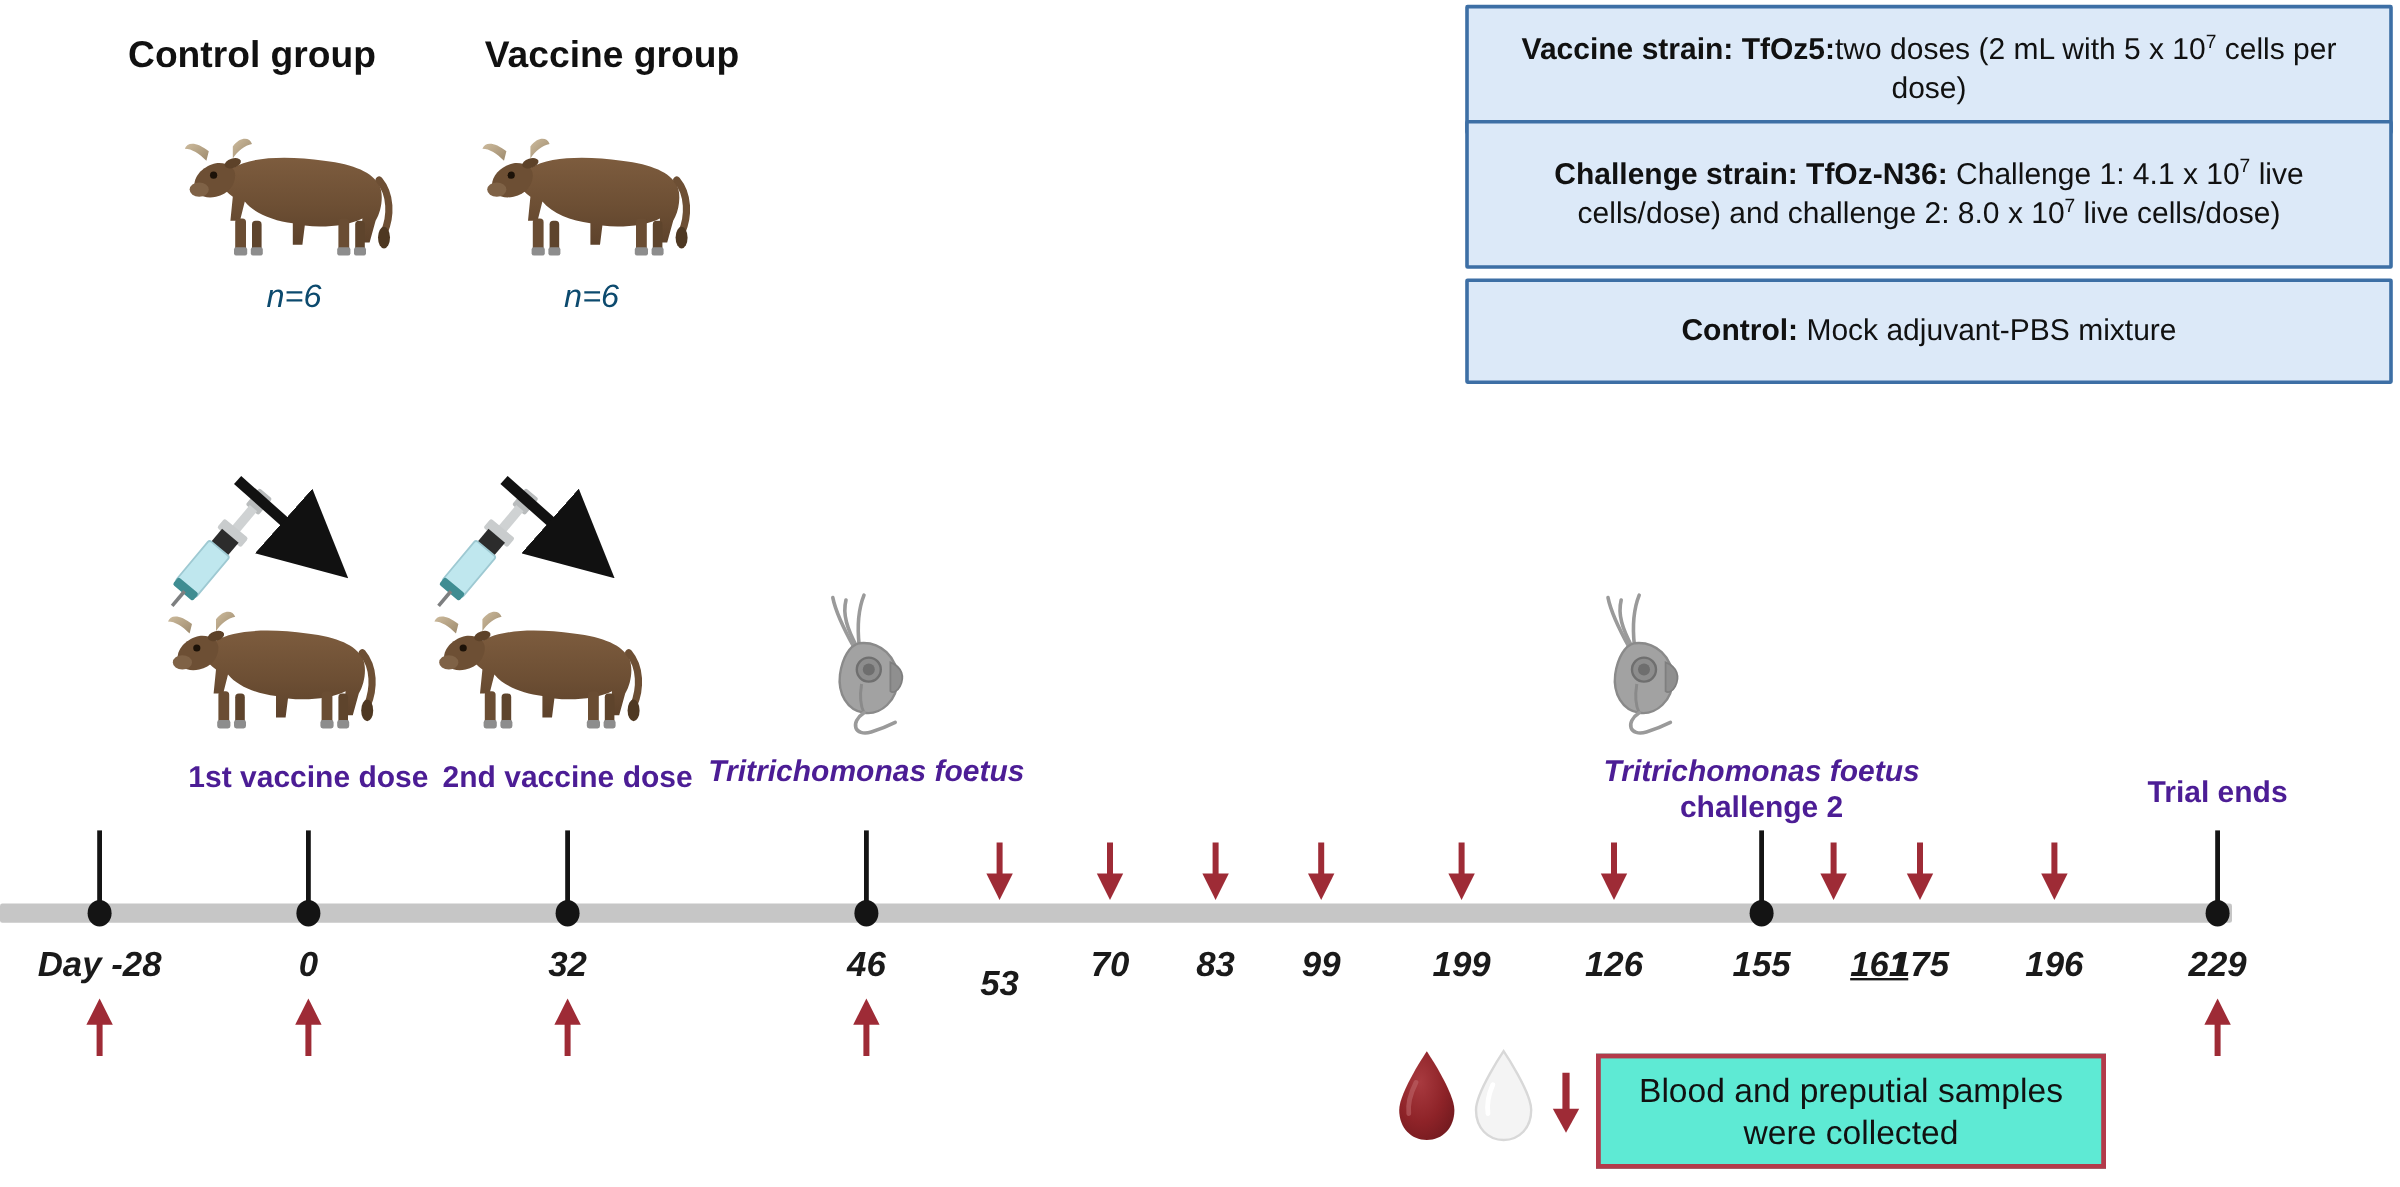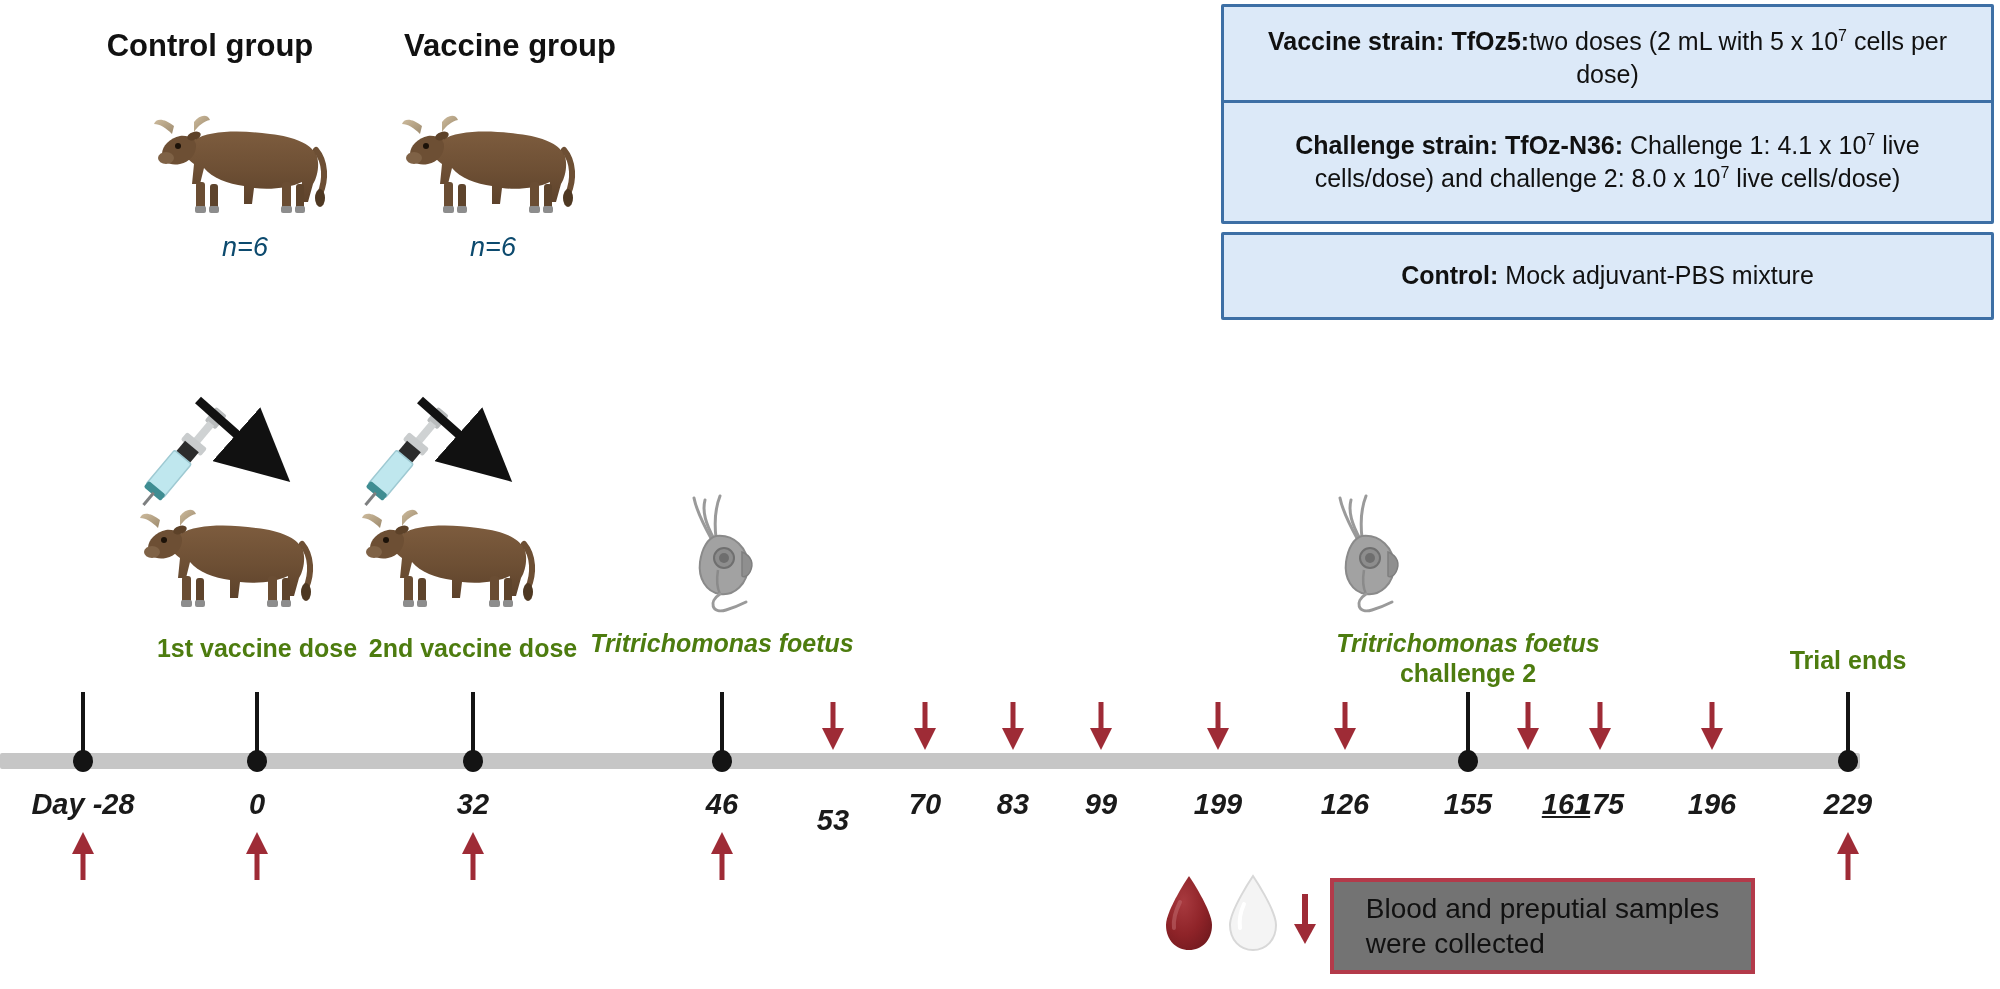--- a/index.html
+++ b/index.html
@@ -74,32 +74,33 @@
     text-align: center;
     white-space: nowrap;
     color: #1a1a1a;
   }
   .event-label {
     font-size: 25px;
     font-weight: bold;
     text-align: center;
     line-height: 1.2;
     white-space: nowrap;
-    color: #4d7c0f;
+    color: #4c1d95;
   }
   .event-label .sci { font-style: italic; }
 
   
   #sample-legend-box {
     box-sizing: border-box;
-    background: #737373;
+    background: #5eead4;
     border: 4px solid #b33a4a;
     display: flex;
     align-items: center;
     justify-content: center;
+    text-align: center;
     font-size: 28px;
     line-height: 1.25;
     color: #111;
     padding: 6px 14px;
   }
 </style>
 </head>
 <body>
 
 <div class="abs" style="left:60px; top:28px; width:300px;">

